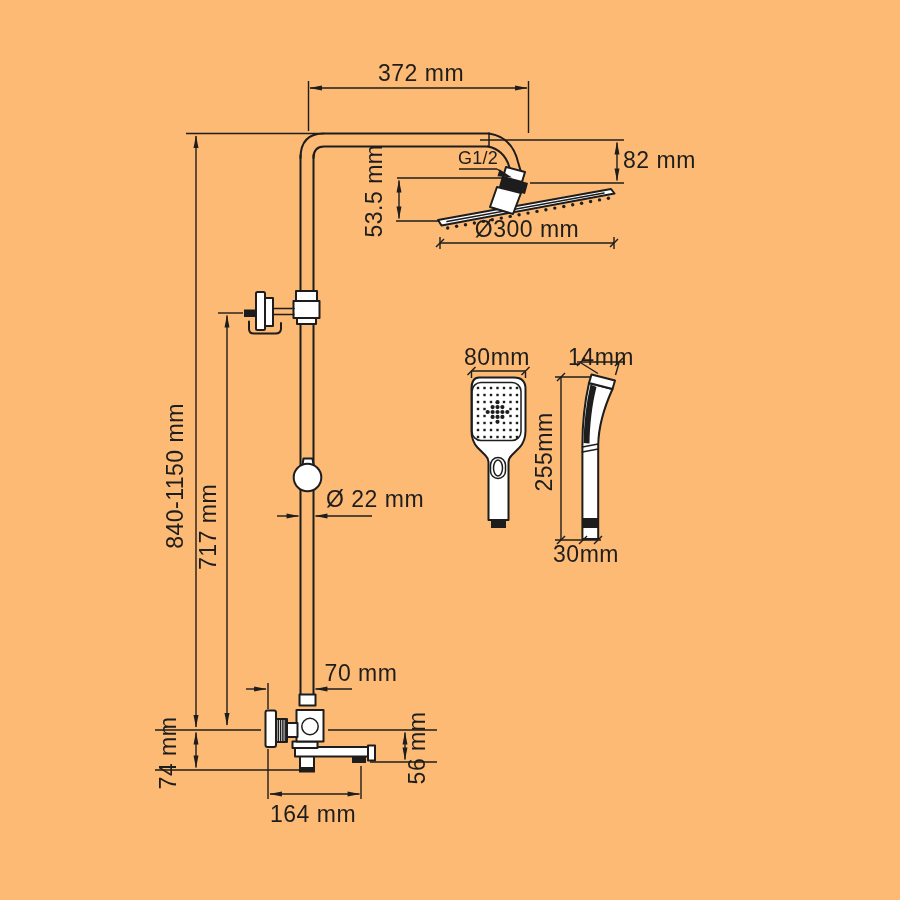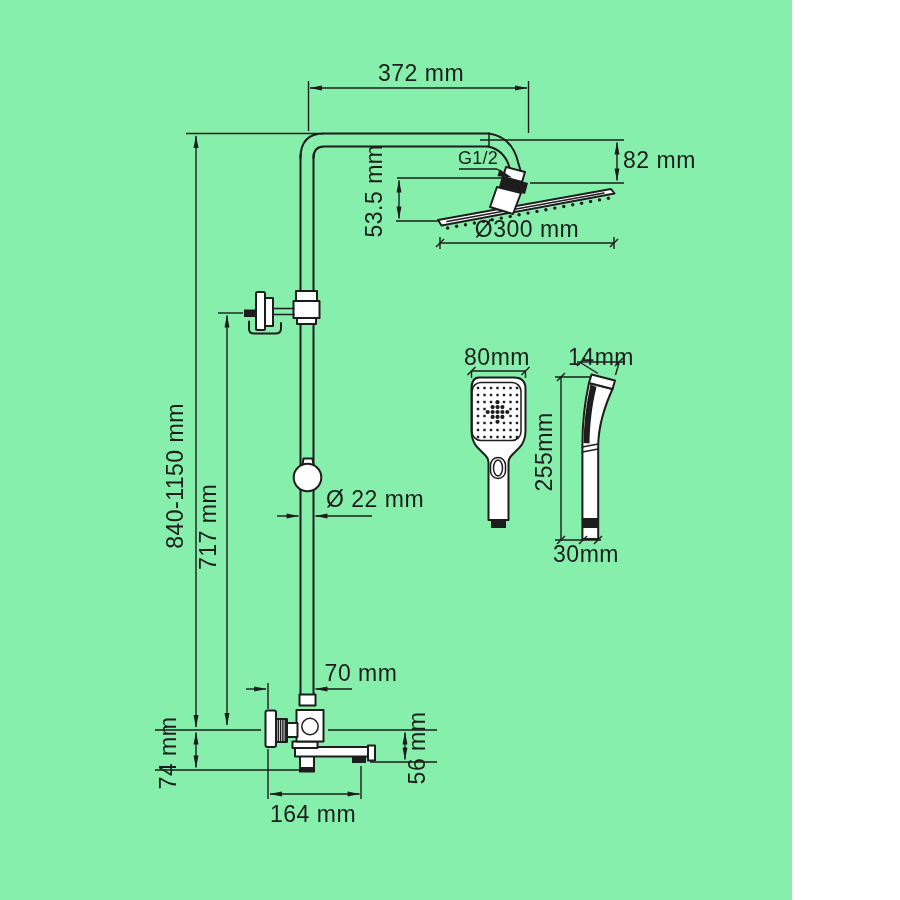--- a/index.html
+++ b/index.html
@@ -1,16 +1,16 @@
 <!DOCTYPE html>
 <html><head>
 <meta charset="utf-8">
 <style>
   html,body{margin:0;padding:0;background:#ffffff;}
-  .stage{position:relative;width:792px;height:900px;background:#86efac;overflow:hidden;
+  .stage{position:relative;width:900px;height:900px;background:#fdba74;overflow:hidden;
          font-family:"Liberation Sans",sans-serif;}
   svg text{font-family:"Liberation Sans",sans-serif;fill:#1d1d1d;}
   .dimtxt{font-size:23px;letter-spacing:.5px;}
   .dimtxt-sm{font-size:18px;letter-spacing:.3px;}
   .obj{stroke:#1d1d1d;stroke-width:2;fill:none;stroke-linecap:round;stroke-linejoin:round;}
   .objf{stroke:#1d1d1d;stroke-width:2;fill:#ffffff;stroke-linejoin:round;}
   .objd{stroke:none;fill:#1d1d1d;}
   .det{stroke:#1d1d1d;stroke-width:1.5;fill:none;stroke-linecap:round;}
   .dim{stroke:#1d1d1d;stroke-width:1.4;fill:none;}
   .arrfill{fill:#1d1d1d;}

